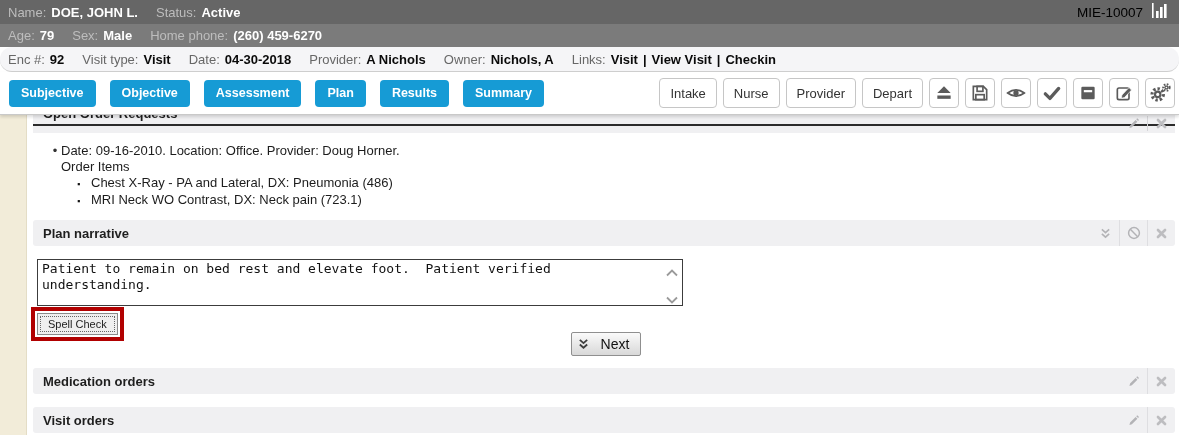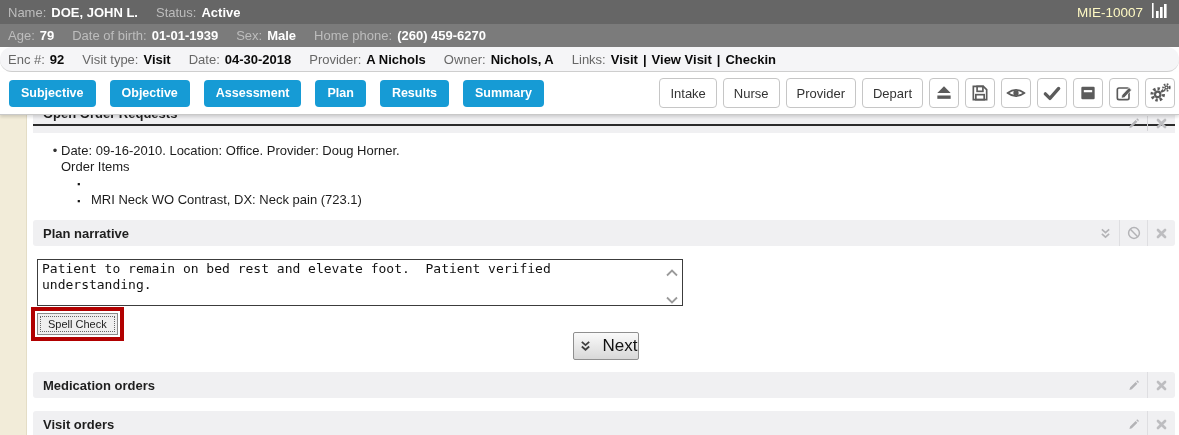--- a/index.html
+++ b/index.html
@@ -9,21 +9,21 @@
 
   
   .bar { display:flex; align-items:center; font-size:13px; padding:0 10px 0 8px; }
   .bar1 { height:24px; background:#666666; }
   .bar2 { height:23px; background:#7b7b7b; }
   .pair { display:flex; align-items:center; gap:5px; white-space:nowrap; }
   .pair + .pair { margin-left:18px; }
   .dk-lbl { color:#bdbdbd; }
   .dk-val { color:#ffffff; font-weight:bold; }
   .bar1-right { margin-left:auto; display:flex; align-items:center; gap:9px; }
-  .sysid { color:#fef9c3; font-size:13.5px; }
+  .sysid { color:#000000; font-size:13.5px; }
 
   .bar3 { height:25px; background:#f5f5f7; border-bottom:1px solid #cfcfcf;border-radius:12px; }
   .lt-lbl { color:#676767; }
   .lt-val { color:#0a0a0a; font-weight:bold; }
   .links-val { display:flex; gap:5px; font-weight:bold; color:#0a0a0a; }
   .links-val span { cursor:pointer; }
 
   
   .toolbar { position:relative; z-index:10; height:43px; background:#fff;
              display:flex; align-items:center; padding:0 4px 0 9px;
@@ -76,22 +76,22 @@
   .sb-up, .sb-dn { position:absolute; right:3px; width:14px; height:10px; cursor:pointer; }
   .sb-up { top:4px; } .sb-dn { bottom:4px; }
 
   .spell-row { margin:1px 0 0 -6px; }
   .hl-red { display:inline-block; border:4px solid #b10000; padding:2px; background:#fff; }
   .spell-btn { font-family:"Liberation Sans", sans-serif; font-size:11px; color:#222;
                background:#efefef; border:1px solid #8a8a8a; padding:4px 10px;
                outline:1px dotted #666; outline-offset:-4px; cursor:pointer; }
 
   .next-row { text-align:center; margin-top:-9px; position:relative; }
-  .next-btn { display:inline-flex; align-items:center; gap:12px; padding:3px 1px 3px 6px;
-              font-size:17px; color:#111; background:linear-gradient(#fafafa,#d8d8d8);
+  .next-btn { display:inline-flex; align-items:center; gap:12px; padding:3px 11px 3px 6px;
+              font-size:14px; color:#111; background:linear-gradient(#fafafa,#d8d8d8);
               border:1px solid #8f8f8f; border-radius:2px; cursor:pointer; } .gap13 { height:13px; }
 </style>
 </head>
 <body>
 
 <div class="app">
 
   <div class="bar bar1">
     <div class="pair">
       <span class="dk-lbl">Name:</span>
@@ -113,24 +113,20 @@
       </span>
     </div>
   </div>
 
   <div class="bar bar2">
     <div class="pair">
       <span class="dk-lbl">Age:</span>
       <span class="dk-val">79</span>
     </div>
     <div class="pair">
-      <span class="dk-lbl">Date of birth:</span>
-      <span class="dk-val">01-01-1939</span>
-    </div>
-    <div class="pair">
       <span class="dk-lbl">Sex:</span>
       <span class="dk-val">Male</span>
     </div>
     <div class="pair">
       <span class="dk-lbl">Home phone:</span>
       <span class="dk-val">(260) 459-6270</span>
     </div>
   </div>
 
   <div class="bar bar3">
@@ -264,20 +260,21 @@
     </div>
 
     <div class="oo-body">
       <div class="oo-line">
         <span class="blt">•</span>
         <span>Date: 09-16-2010. Location: Office. Provider: Doug Horner.</span>
       </div>
       <div class="oo-sub">Order Items</div>
       <div class="oo-item">
         <span class="sq">▪</span>
+        <span>Chest X-Ray - PA and Lateral, DX: Pneumonia (486)</span>
       </div>
       <div class="oo-item">
         <span class="sq">▪</span>
         <span>MRI Neck WO Contrast, DX: Neck pain (723.1)</span>
       </div>
     </div>
 
     <div class="sec-h">
       <div class="title">Plan narrative</div>
       <div class="sec-icons">

